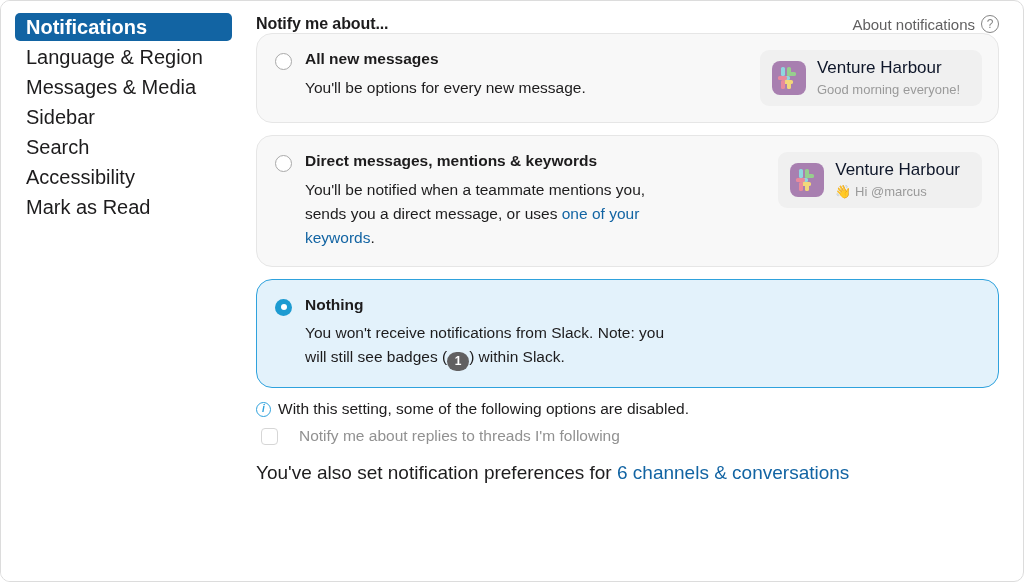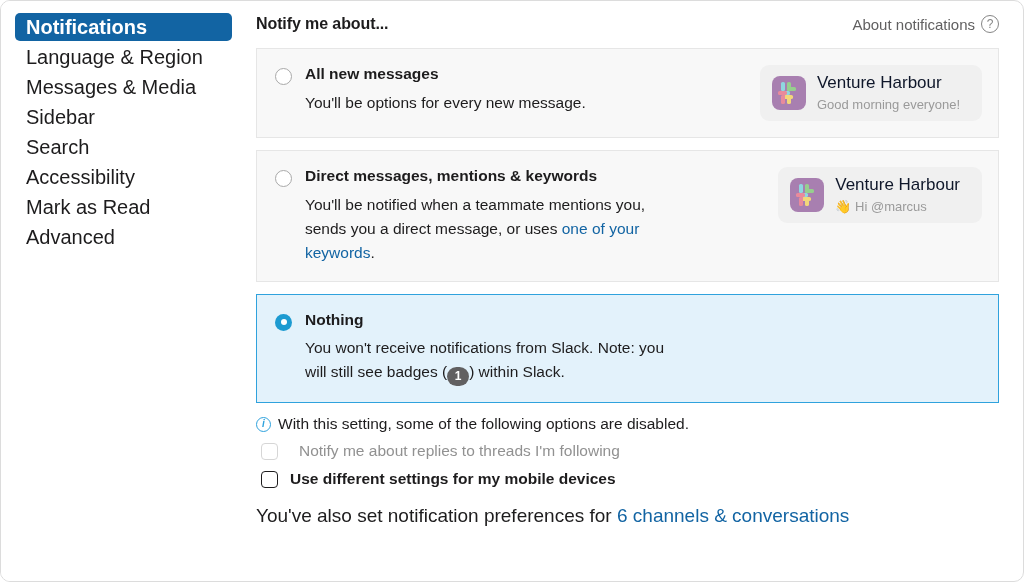--- a/index.html
+++ b/index.html
@@ -48,21 +48,20 @@
   
   .main {
     flex: 1 1 auto;
     padding: 14px 24px 0 10px;
     min-width: 0;
   }
   .main-head {
     display: flex;
     align-items: flex-end;
     justify-content: space-between;
-    margin-bottom: 15px;
   }
   .section-title {
     font-size: 16px;
     font-weight: 700;
     color: #1d1c1d;
     letter-spacing: -0.1px;
   }
   .about-link {
     display: flex;
     align-items: center;
@@ -81,21 +80,21 @@
     color: #868686;
     flex: 0 0 18px;
   }
 
   
   .option {
     position: relative;
     display: flex;
     background: #f8f8f8;
     border: 1px solid #e6e6e6;
-    border-radius: 0;
+    border-radius: 16px;
     padding: 16px 16px 16px 18px;
     margin-bottom: 12px;
     min-height: 80px;
     cursor: pointer;
   }
   .option.selected {
     background: #e3f2fb;
     border: 1.6px solid #2fa2dd;
   }
   .option-body { flex: 1 1 auto; min-width: 0; display: flex; }
@@ -260,23 +259,20 @@
       </div>
       <div class="nav-item">
         <span>Search</span>
       </div>
       <div class="nav-item">
         <span>Accessibility</span>
       </div>
       <div class="nav-item">
         <span>Mark as Read</span>
       </div>
-      <div class="nav-item">
-        <span>Advanced</span>
-      </div>
     </nav>
 
     <main class="main">
 
       <div class="main-head">
         <div class="section-title">Notify me about...</div>
         <div class="about-link">
           <span>About notifications</span>
           <span class="circ-icon">?</span>
         </div>
@@ -348,23 +344,19 @@
         <div class="note-row">
           <span class="info-icon">i</span>
           <span>With this setting, some of the following options are disabled.</span>
         </div>
 
         <div class="check-row">
           <span class="checkbox disabled"></span>
           <span class="check-label muted">Notify me about replies to threads I'm following</span>
         </div>
 
-        <div class="check-row">
-          <span class="checkbox"></span>
-          <span class="check-label">Use different settings for my mobile devices</span>
-        </div>
 
         <div class="footer-note"><span>You've also set notification preferences for </span><span class="link">6 channels &amp; conversations</span></div>
       </div>
 
     </main>
   </div>
 </div>
 
 </body></html>

